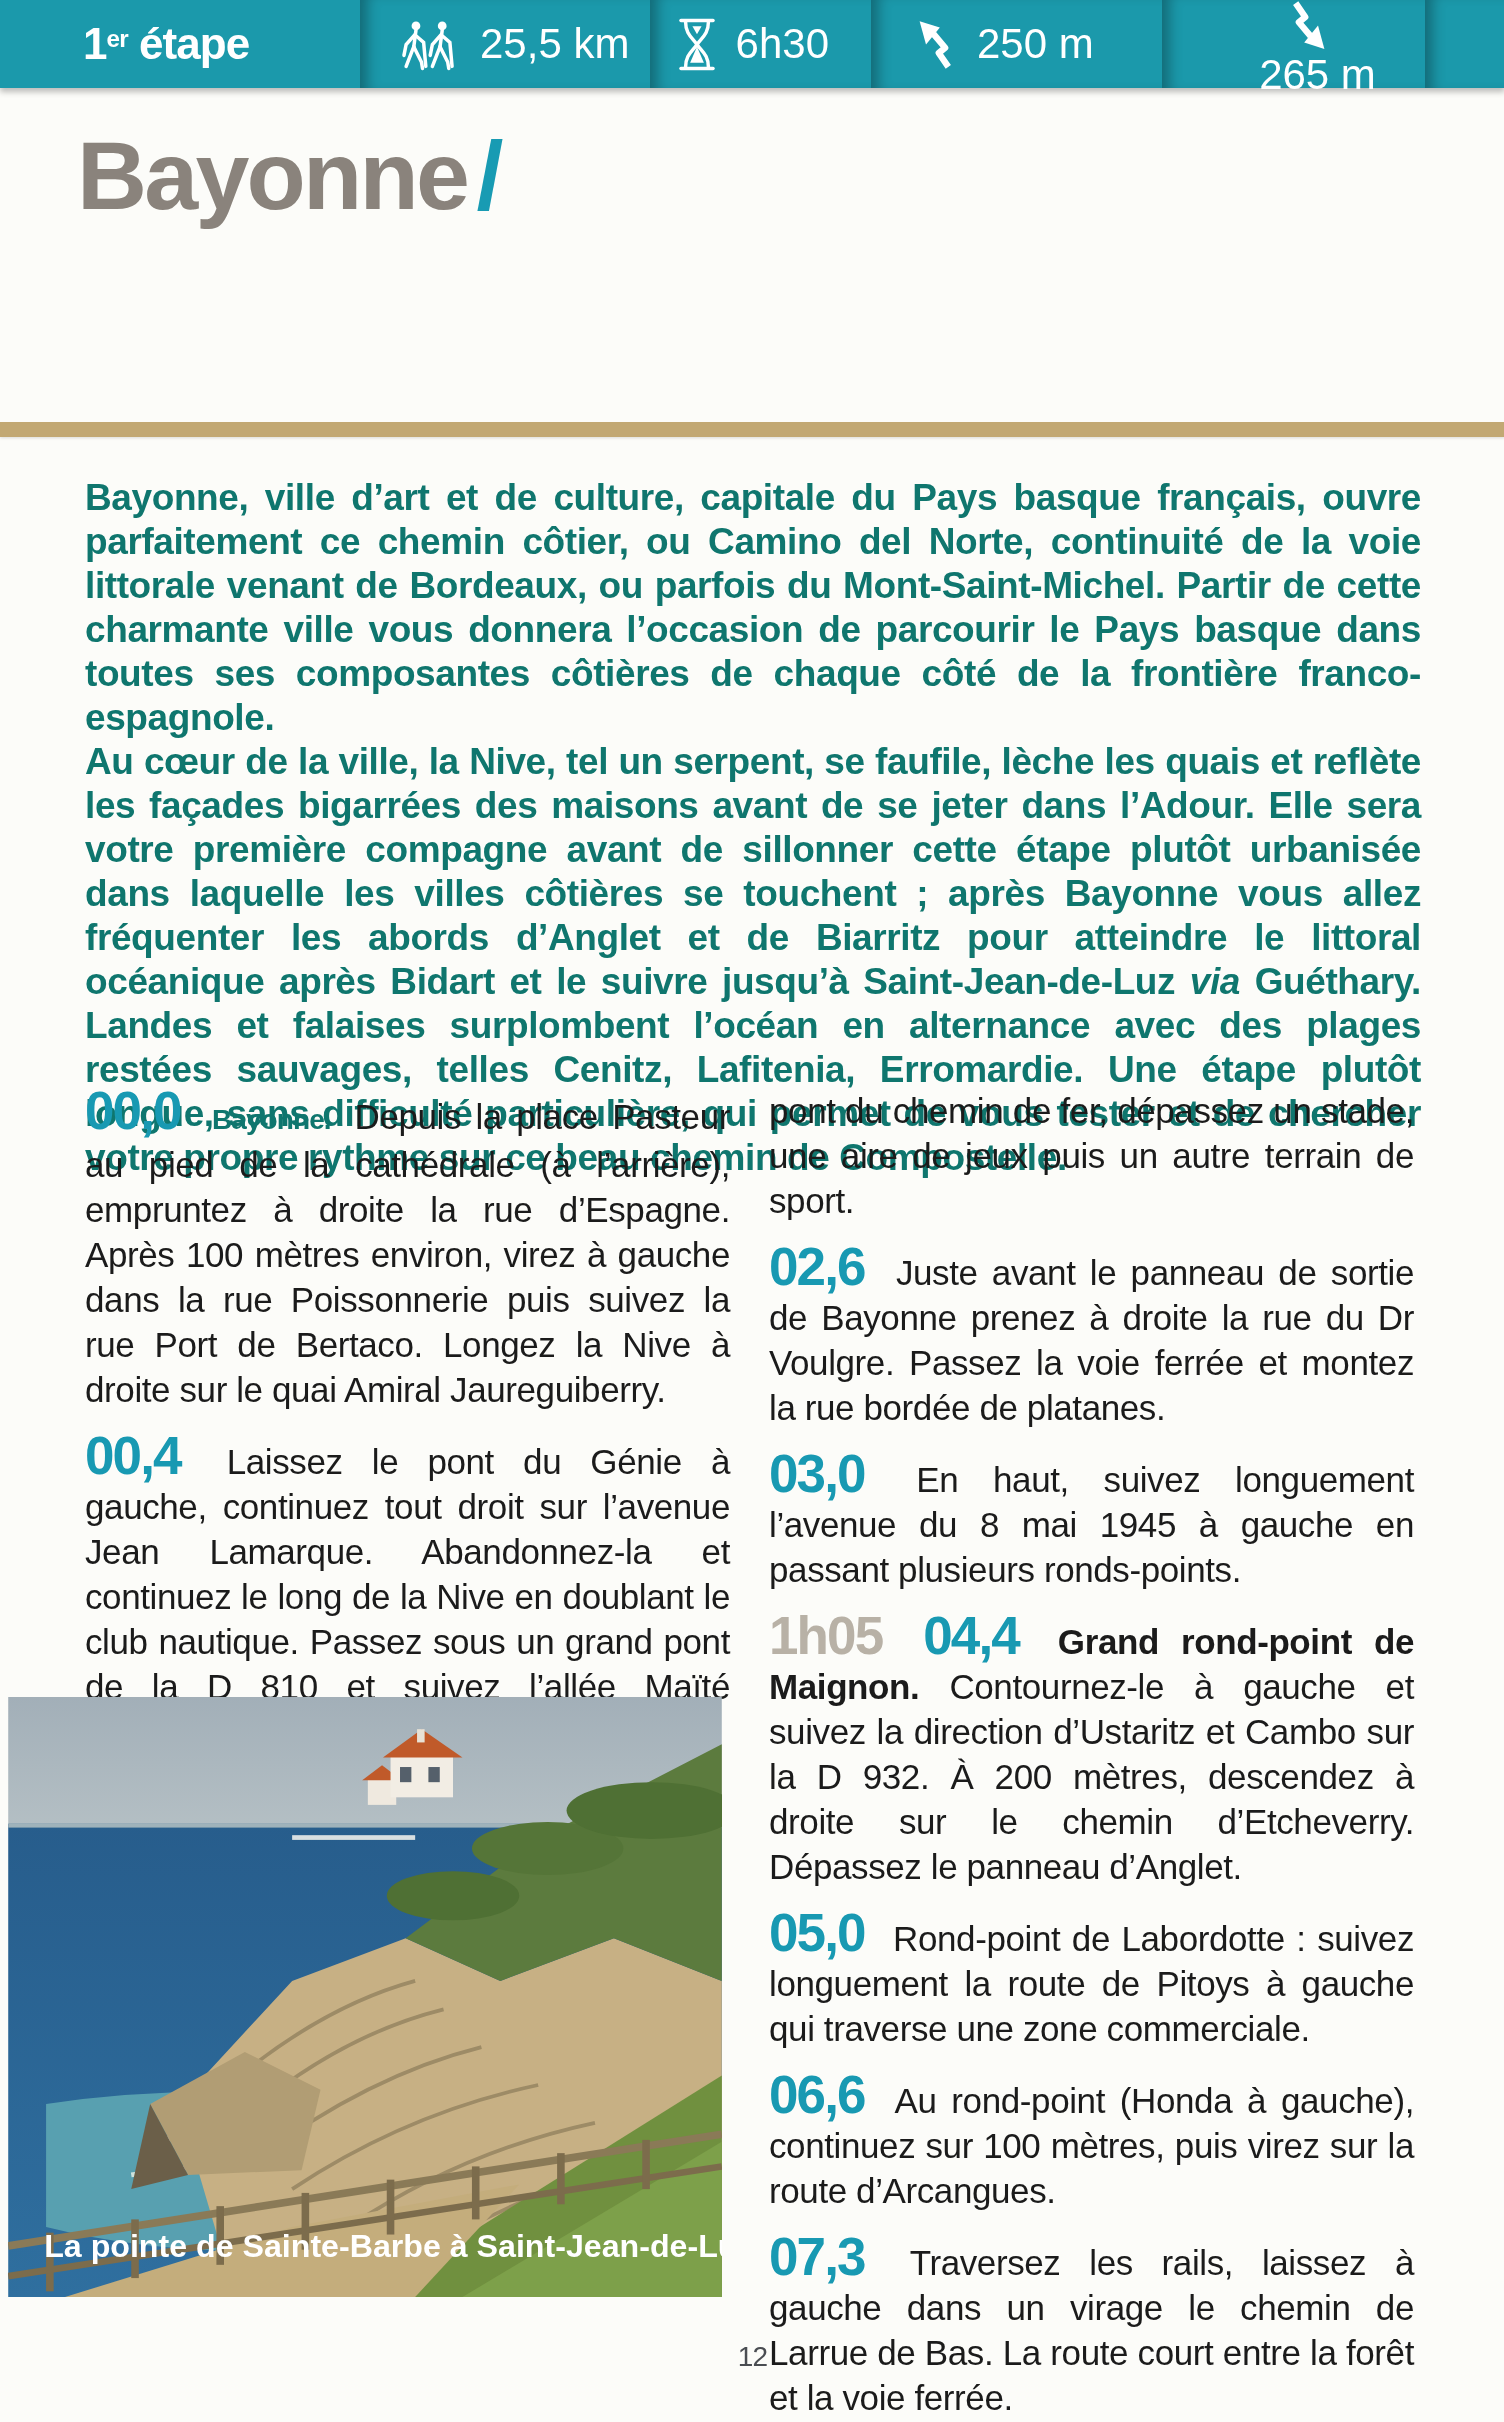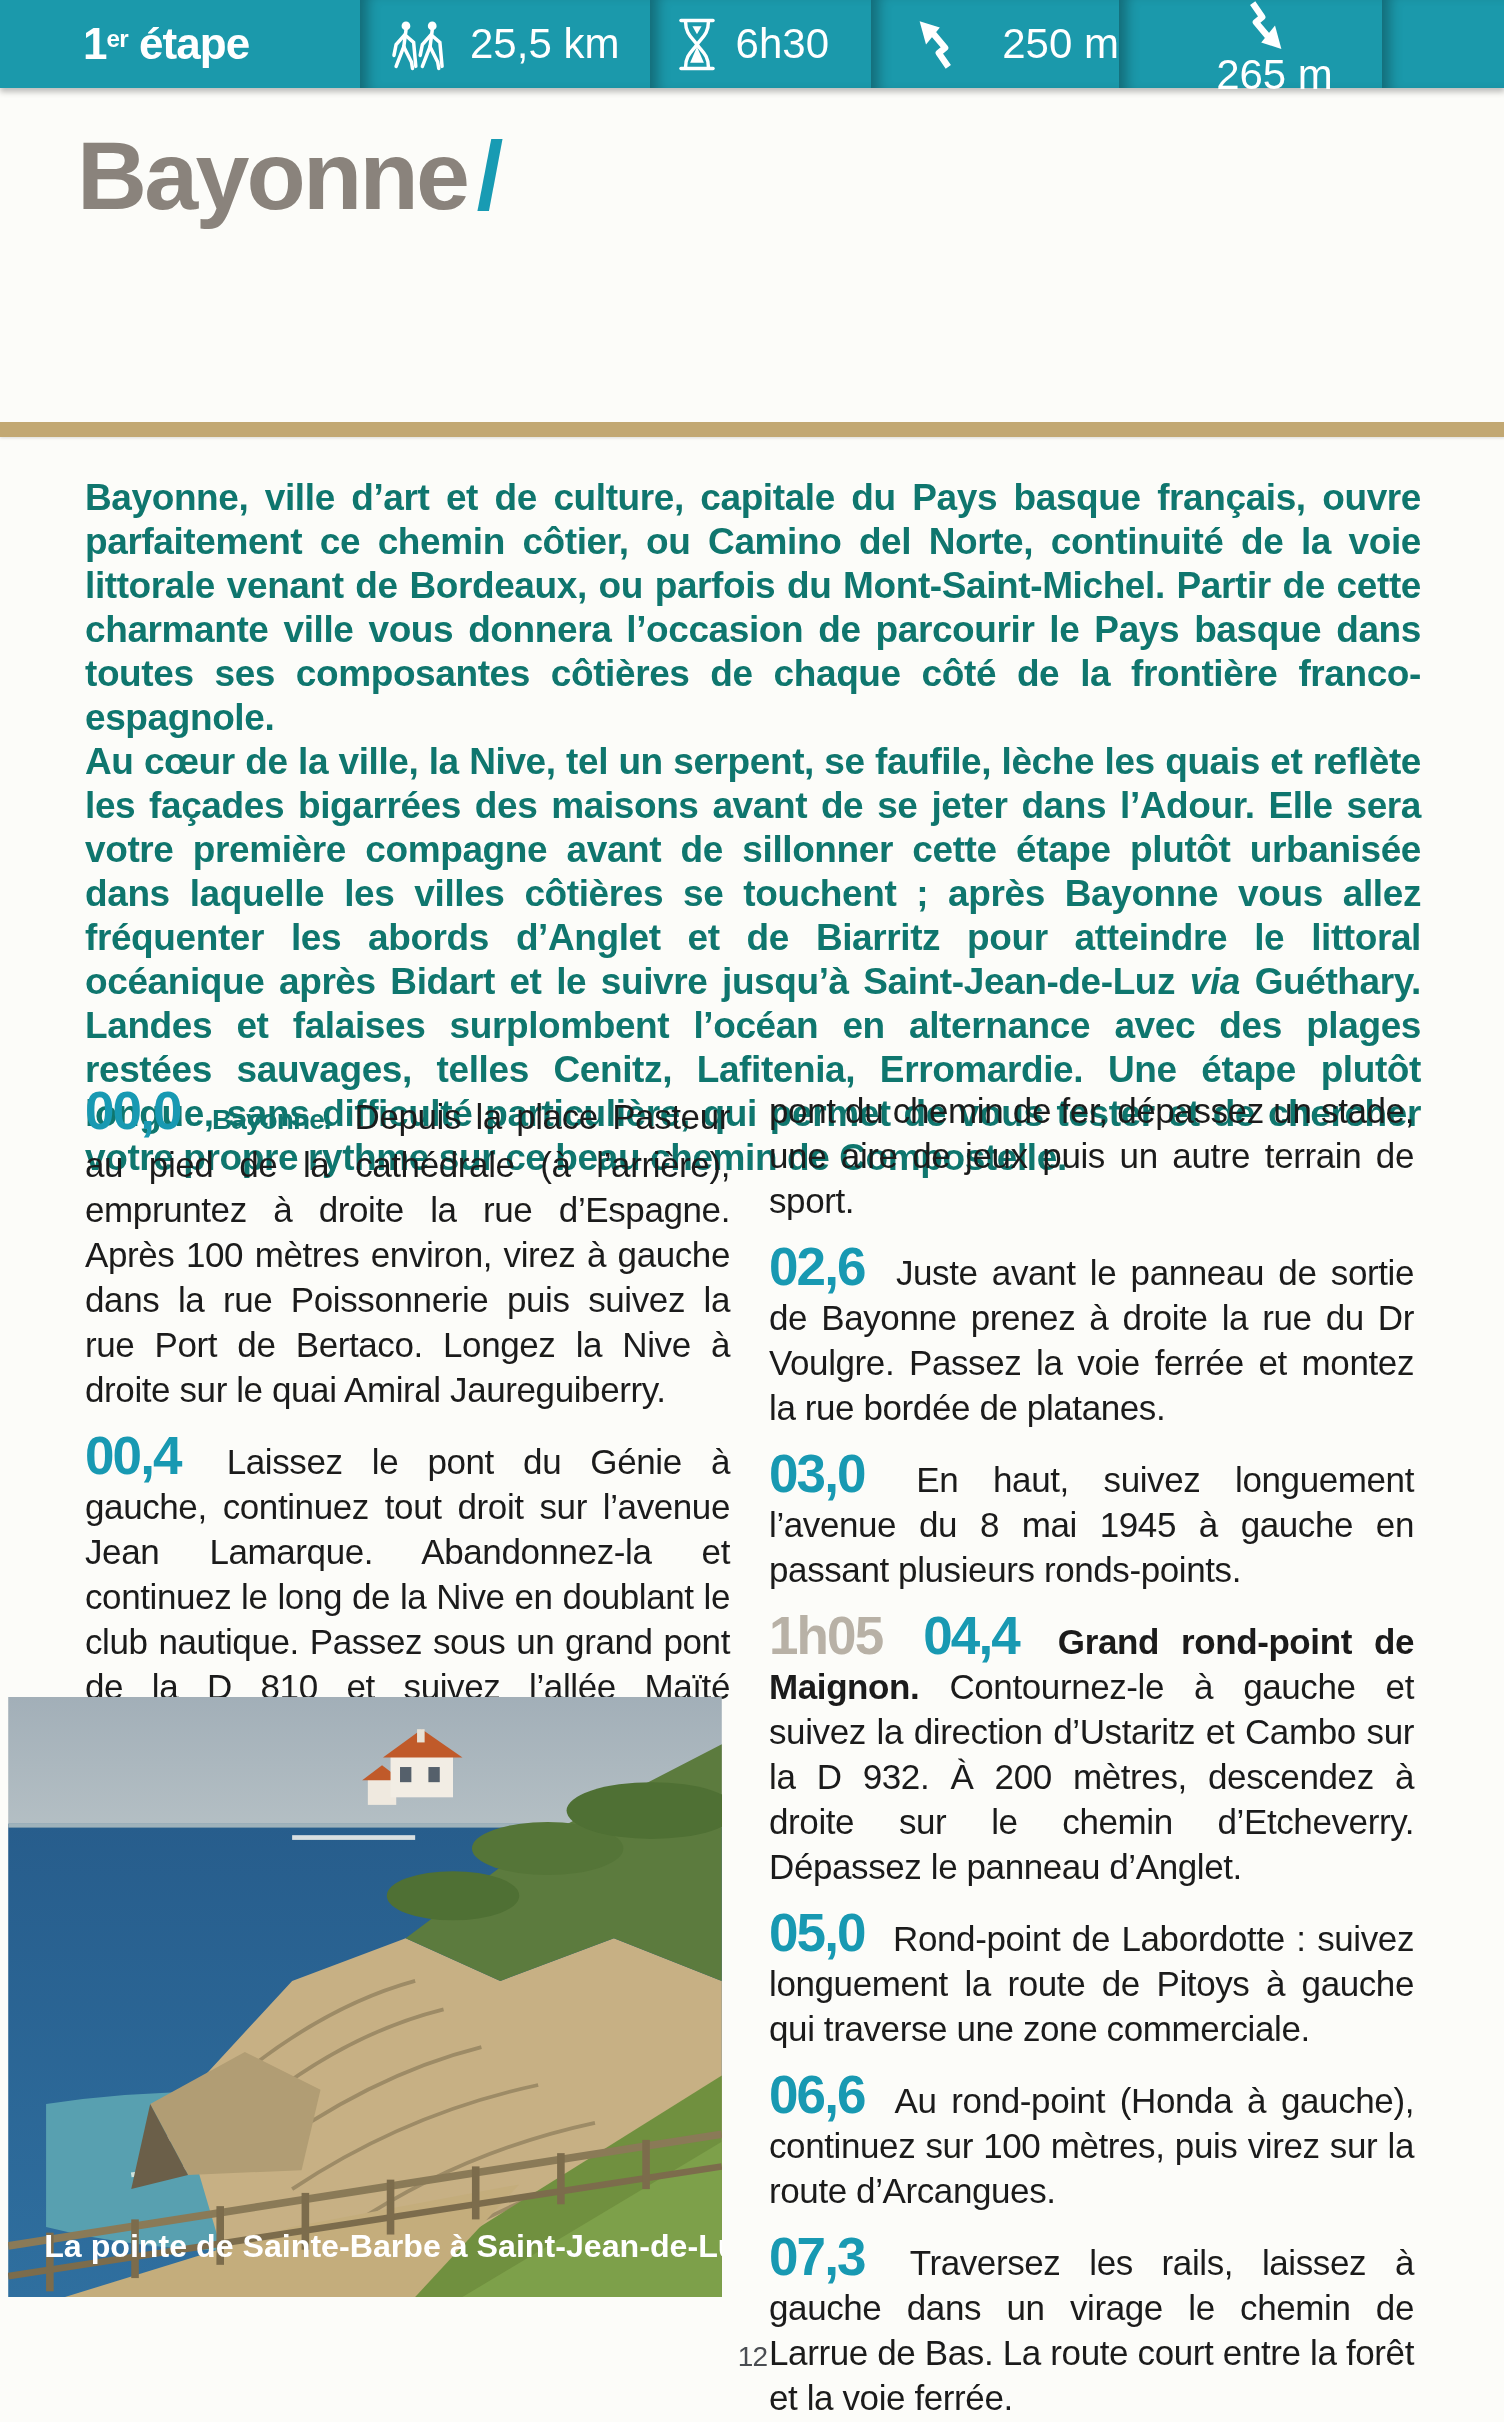--- a/index.html
+++ b/index.html
@@ -4,23 +4,23 @@
 <style>
   html,body{margin:0;padding:0;}
   body{font-family:"Liberation Sans", sans-serif;}
   .page{position:relative;width:1505px;height:2423px;background:#fcfcf9;overflow:hidden;}
 
   
   .hdr{position:absolute;top:0;left:0;width:1505px;height:88px;background:#1b99ab;display:flex;box-shadow:0 3.8px 5.7px rgba(0,0,0,.25);}
   .seg{display:flex;align-items:center;height:100%;box-sizing:border-box;color:#fff;}
   .seg + .seg{box-shadow:inset 15px 0 13.2px -7.6px rgba(0,0,0,.30);}
   .seg1{width:360px;padding-left:83px;}
-  .seg2{width:290px;padding-left:23px;}
+  .seg2{width:290px;padding-left:33px;}
   .seg3{width:221px;padding-left:24.6px;}
-  .seg4{width:248px;padding-left:38px;justify-content:space-between;}
+  .seg4{width:291px;padding-left:38px;}
   .seg5{width:263px;padding-left:31px;flex-direction:column;}
   .seg6{flex:1;}
   .stage{font-size:44px;font-weight:bold;letter-spacing:-0.9px;}
   .stage sup{font-size:0.55em;vertical-align:0.5em;}
   .stat-val{font-size:42px;font-weight:normal;letter-spacing:0;margin-left:17px;white-space:nowrap;}
   .hicon{flex:0 0 auto;display:block;}
 
   
   .title{position:absolute;top:110px;left:77px;font-size:97px;font-weight:bold;color:#8a837c;letter-spacing:-2.8px;line-height:132px;}
   .title .slash{color:#189bb3;padding-left:9.5px;}

